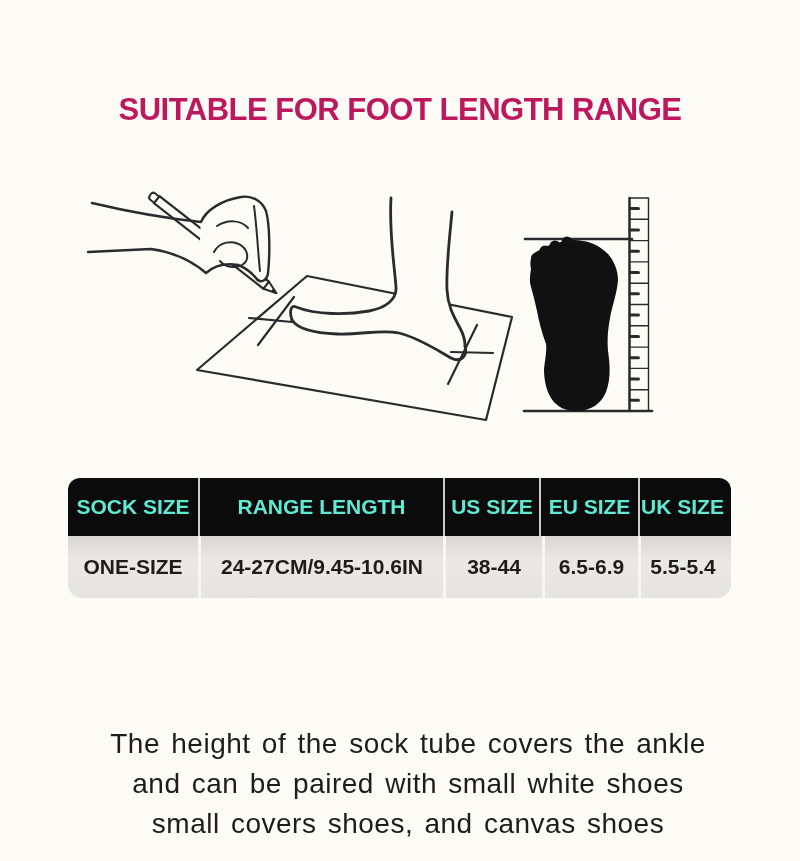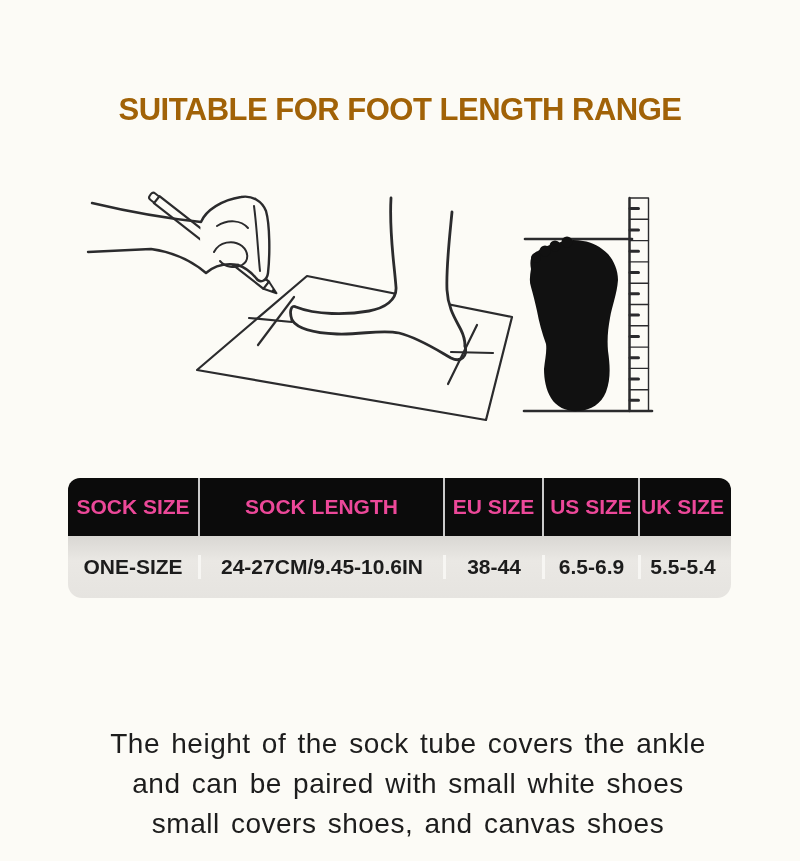--- a/index.html
+++ b/index.html
@@ -4,41 +4,41 @@
 <style>
   html,body{margin:0;padding:0;background:#fcfbf6;}
   .page{
     position:relative;width:800px;height:861px;margin:0 auto;
     background:#fcfbf6;overflow:hidden;
     font-family:"Liberation Sans", sans-serif;
   }
   .title{
     position:absolute;top:92px;left:0;width:100%;
     text-align:center;font-size:31px;font-weight:800;
-    letter-spacing:-0.5px;color:#a16207;
+    letter-spacing:-0.5px;color:#be185d;
   }
   .illustration{position:absolute;top:163px;left:0;width:800px;height:280px;}
 
   
   .size-table{position:absolute;left:68px;top:478px;width:663px;}
   .thead{
     display:flex;height:58px;background:#0b0b0b;
     border-radius:12px 12px 0 0;overflow:hidden;
   }
   .trow{
     display:flex;height:62px;
     background:linear-gradient(180deg,#d9d7d3 0%,#eae8e4 40%,#e6e4e0 100%);
-    border-radius:0 0 14px 14px;overflow:hidden;align-items:center;
+    border-radius:0 0 14px 14px;overflow:hidden;
   }
   .cell{
     box-sizing:border-box;display:flex;align-items:center;justify-content:center;
     font-weight:bold;font-size:21px;text-align:center;
   }
   .c0{width:130px}.c1{width:245px}.c2{width:99px}.c3{width:96px}.c4{width:87px}
-  .thead .cell{color:#ec4899;border-left:2px solid #cbcbcb;}
+  .thead .cell{color:#5eead4;border-left:2px solid #cbcbcb;}
   .thead .cell:first-child{border-left:none;}
   .trow .cell{color:#1c1c1c;border-left:3px solid #f7f6f3;}
   .trow .cell:first-child{border-left:none;}
 
   
   .desc{
     position:absolute;top:724px;left:8px;width:100%;
     text-align:center;color:#1d1d1d;font-size:28px;line-height:40px;
     letter-spacing:0.5px;word-spacing:3px;
   }
@@ -130,23 +130,23 @@
         <circle cx="545" cy="88" r="5.5"></circle>
         <circle cx="555" cy="83" r="5.5"></circle>
         <circle cx="567" cy="79" r="5.5"></circle>
       </g>
     </g>
   </svg>
 
   <div class="size-table">
     <div class="thead">
       <div class="cell c0">SOCK SIZE</div>
-      <div class="cell c1">SOCK LENGTH</div>
+      <div class="cell c1">RANGE LENGTH</div>
+      <div class="cell c3">US SIZE</div>
       <div class="cell c2">EU SIZE</div>
-      <div class="cell c3">US SIZE</div>
       <div class="cell c4">UK SIZE</div>
     </div>
     <div class="trow">
       <div class="cell c0">ONE-SIZE</div>
       <div class="cell c1">24-27CM/9.45-10.6IN</div>
       <div class="cell c2">38-44</div>
       <div class="cell c3">6.5-6.9</div>
       <div class="cell c4">5.5-5.4</div>
     </div>
   </div>

